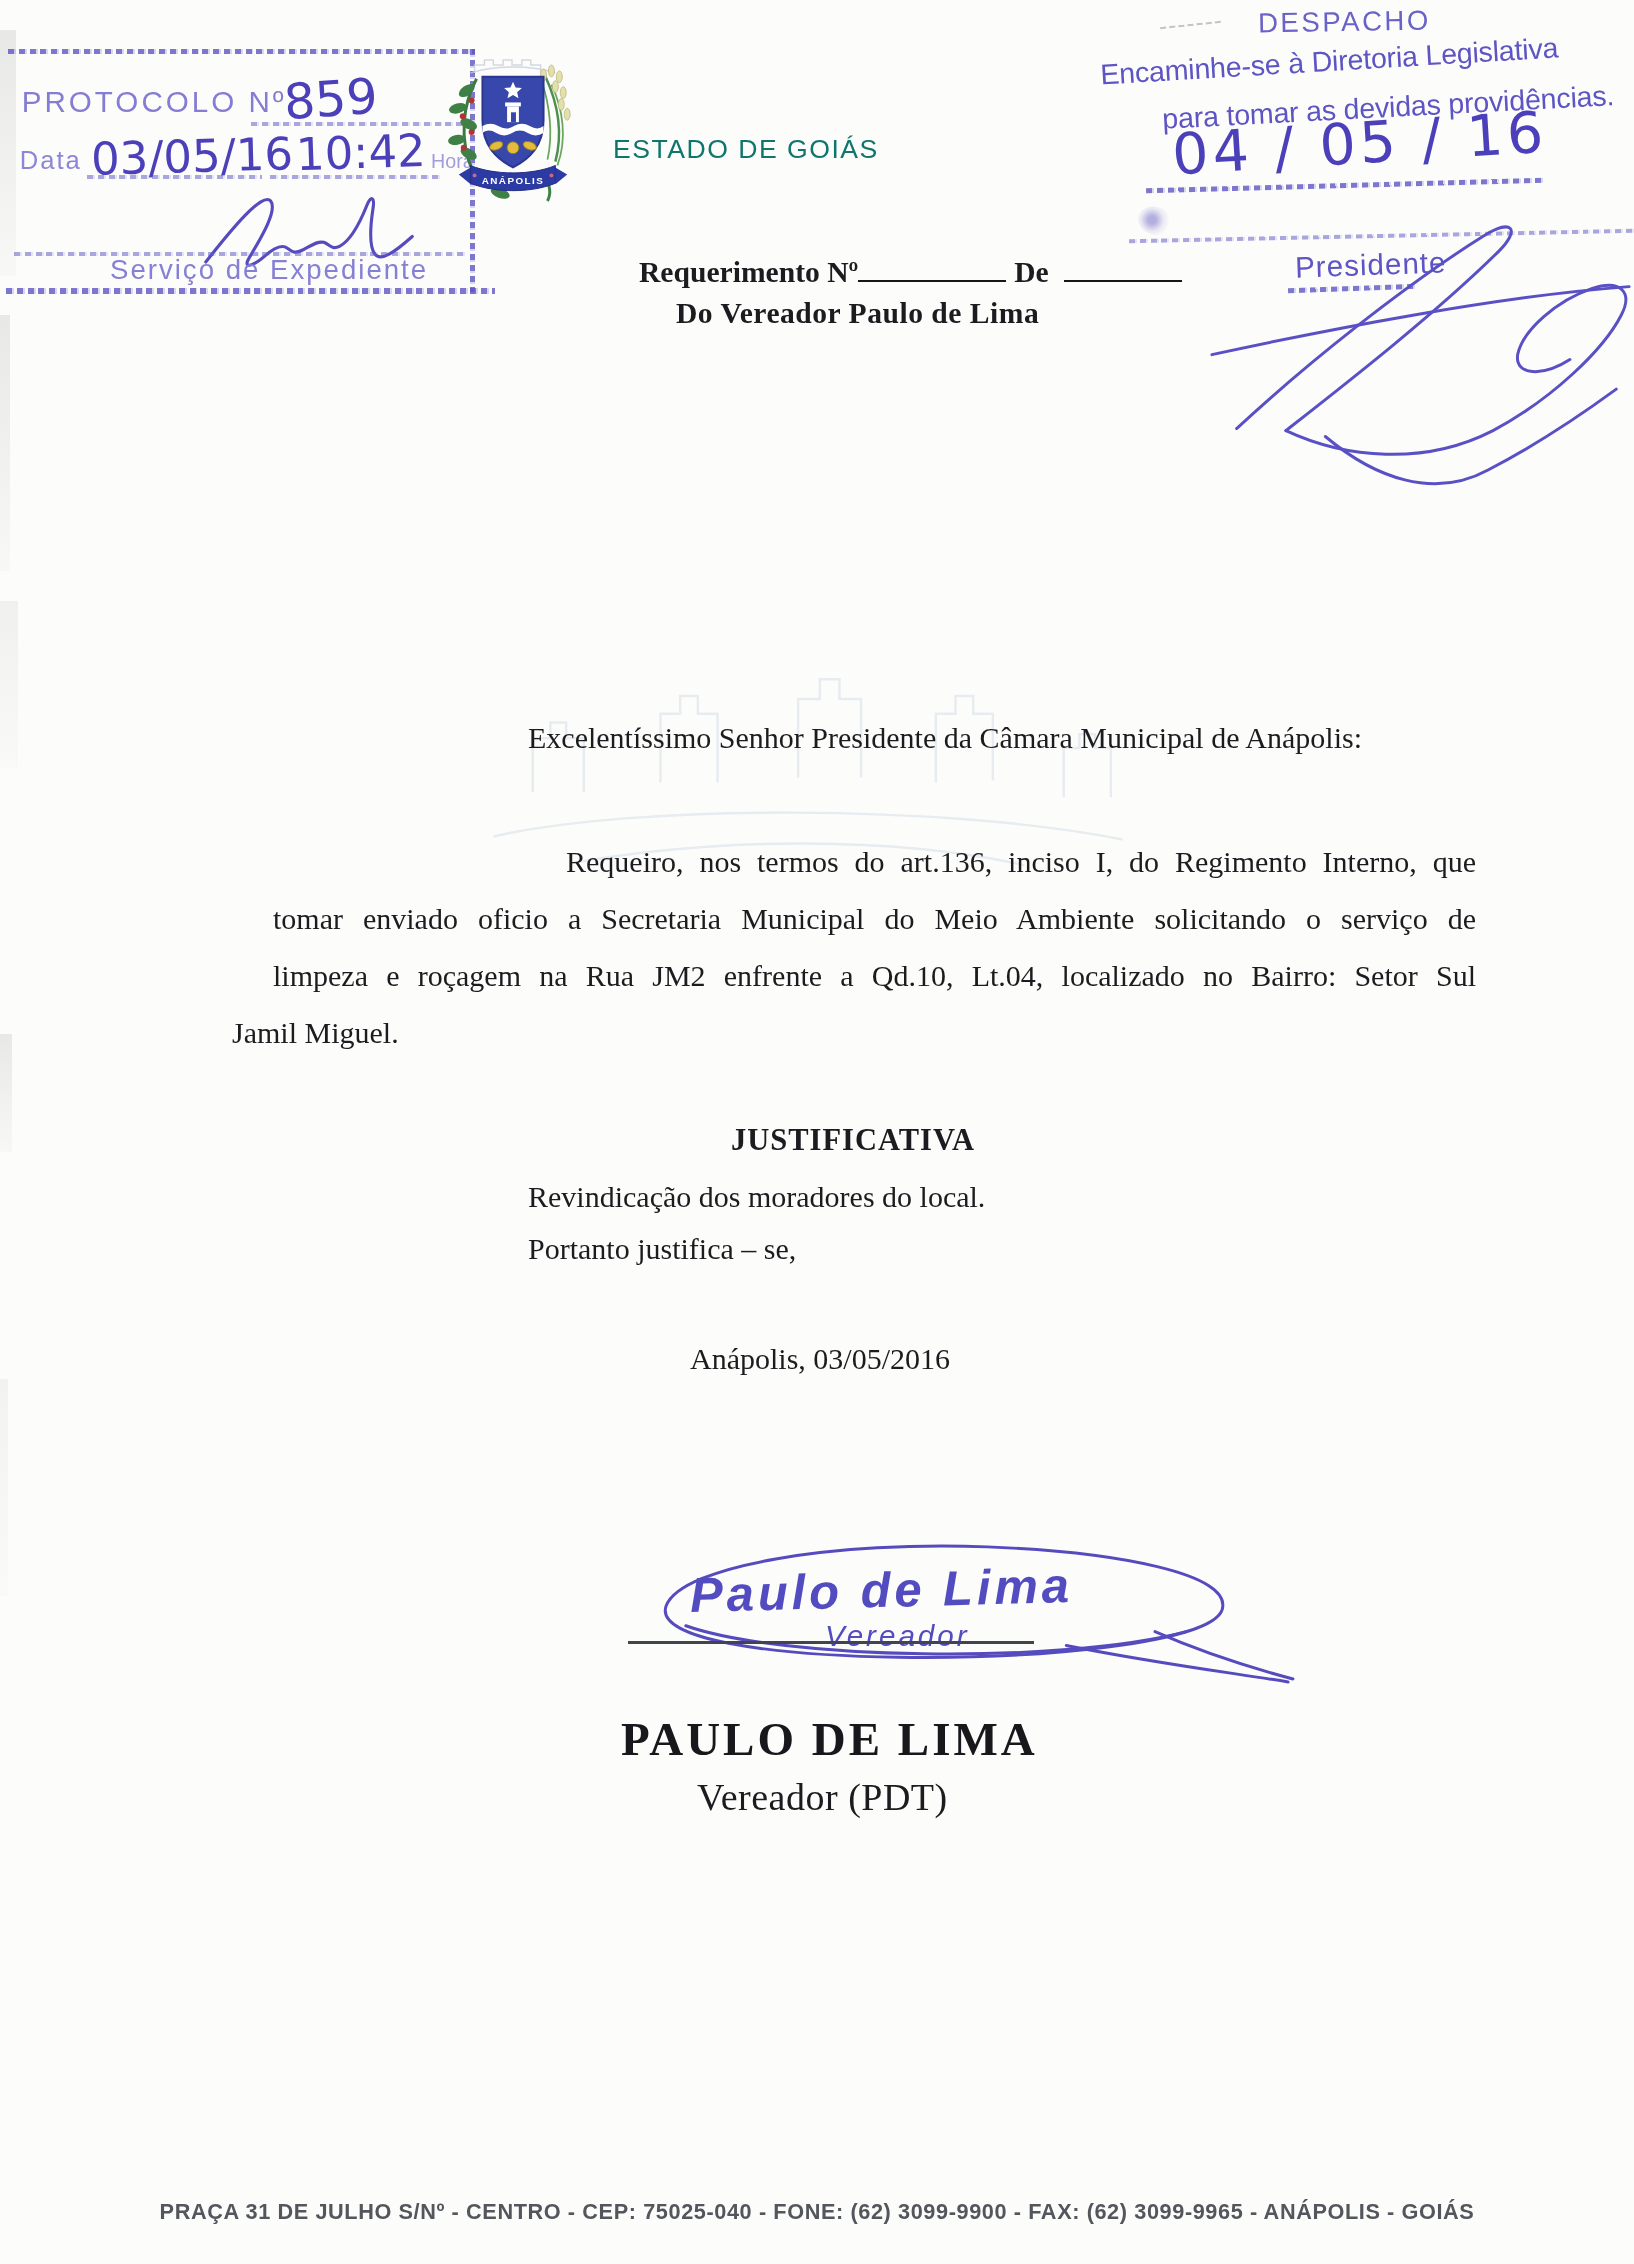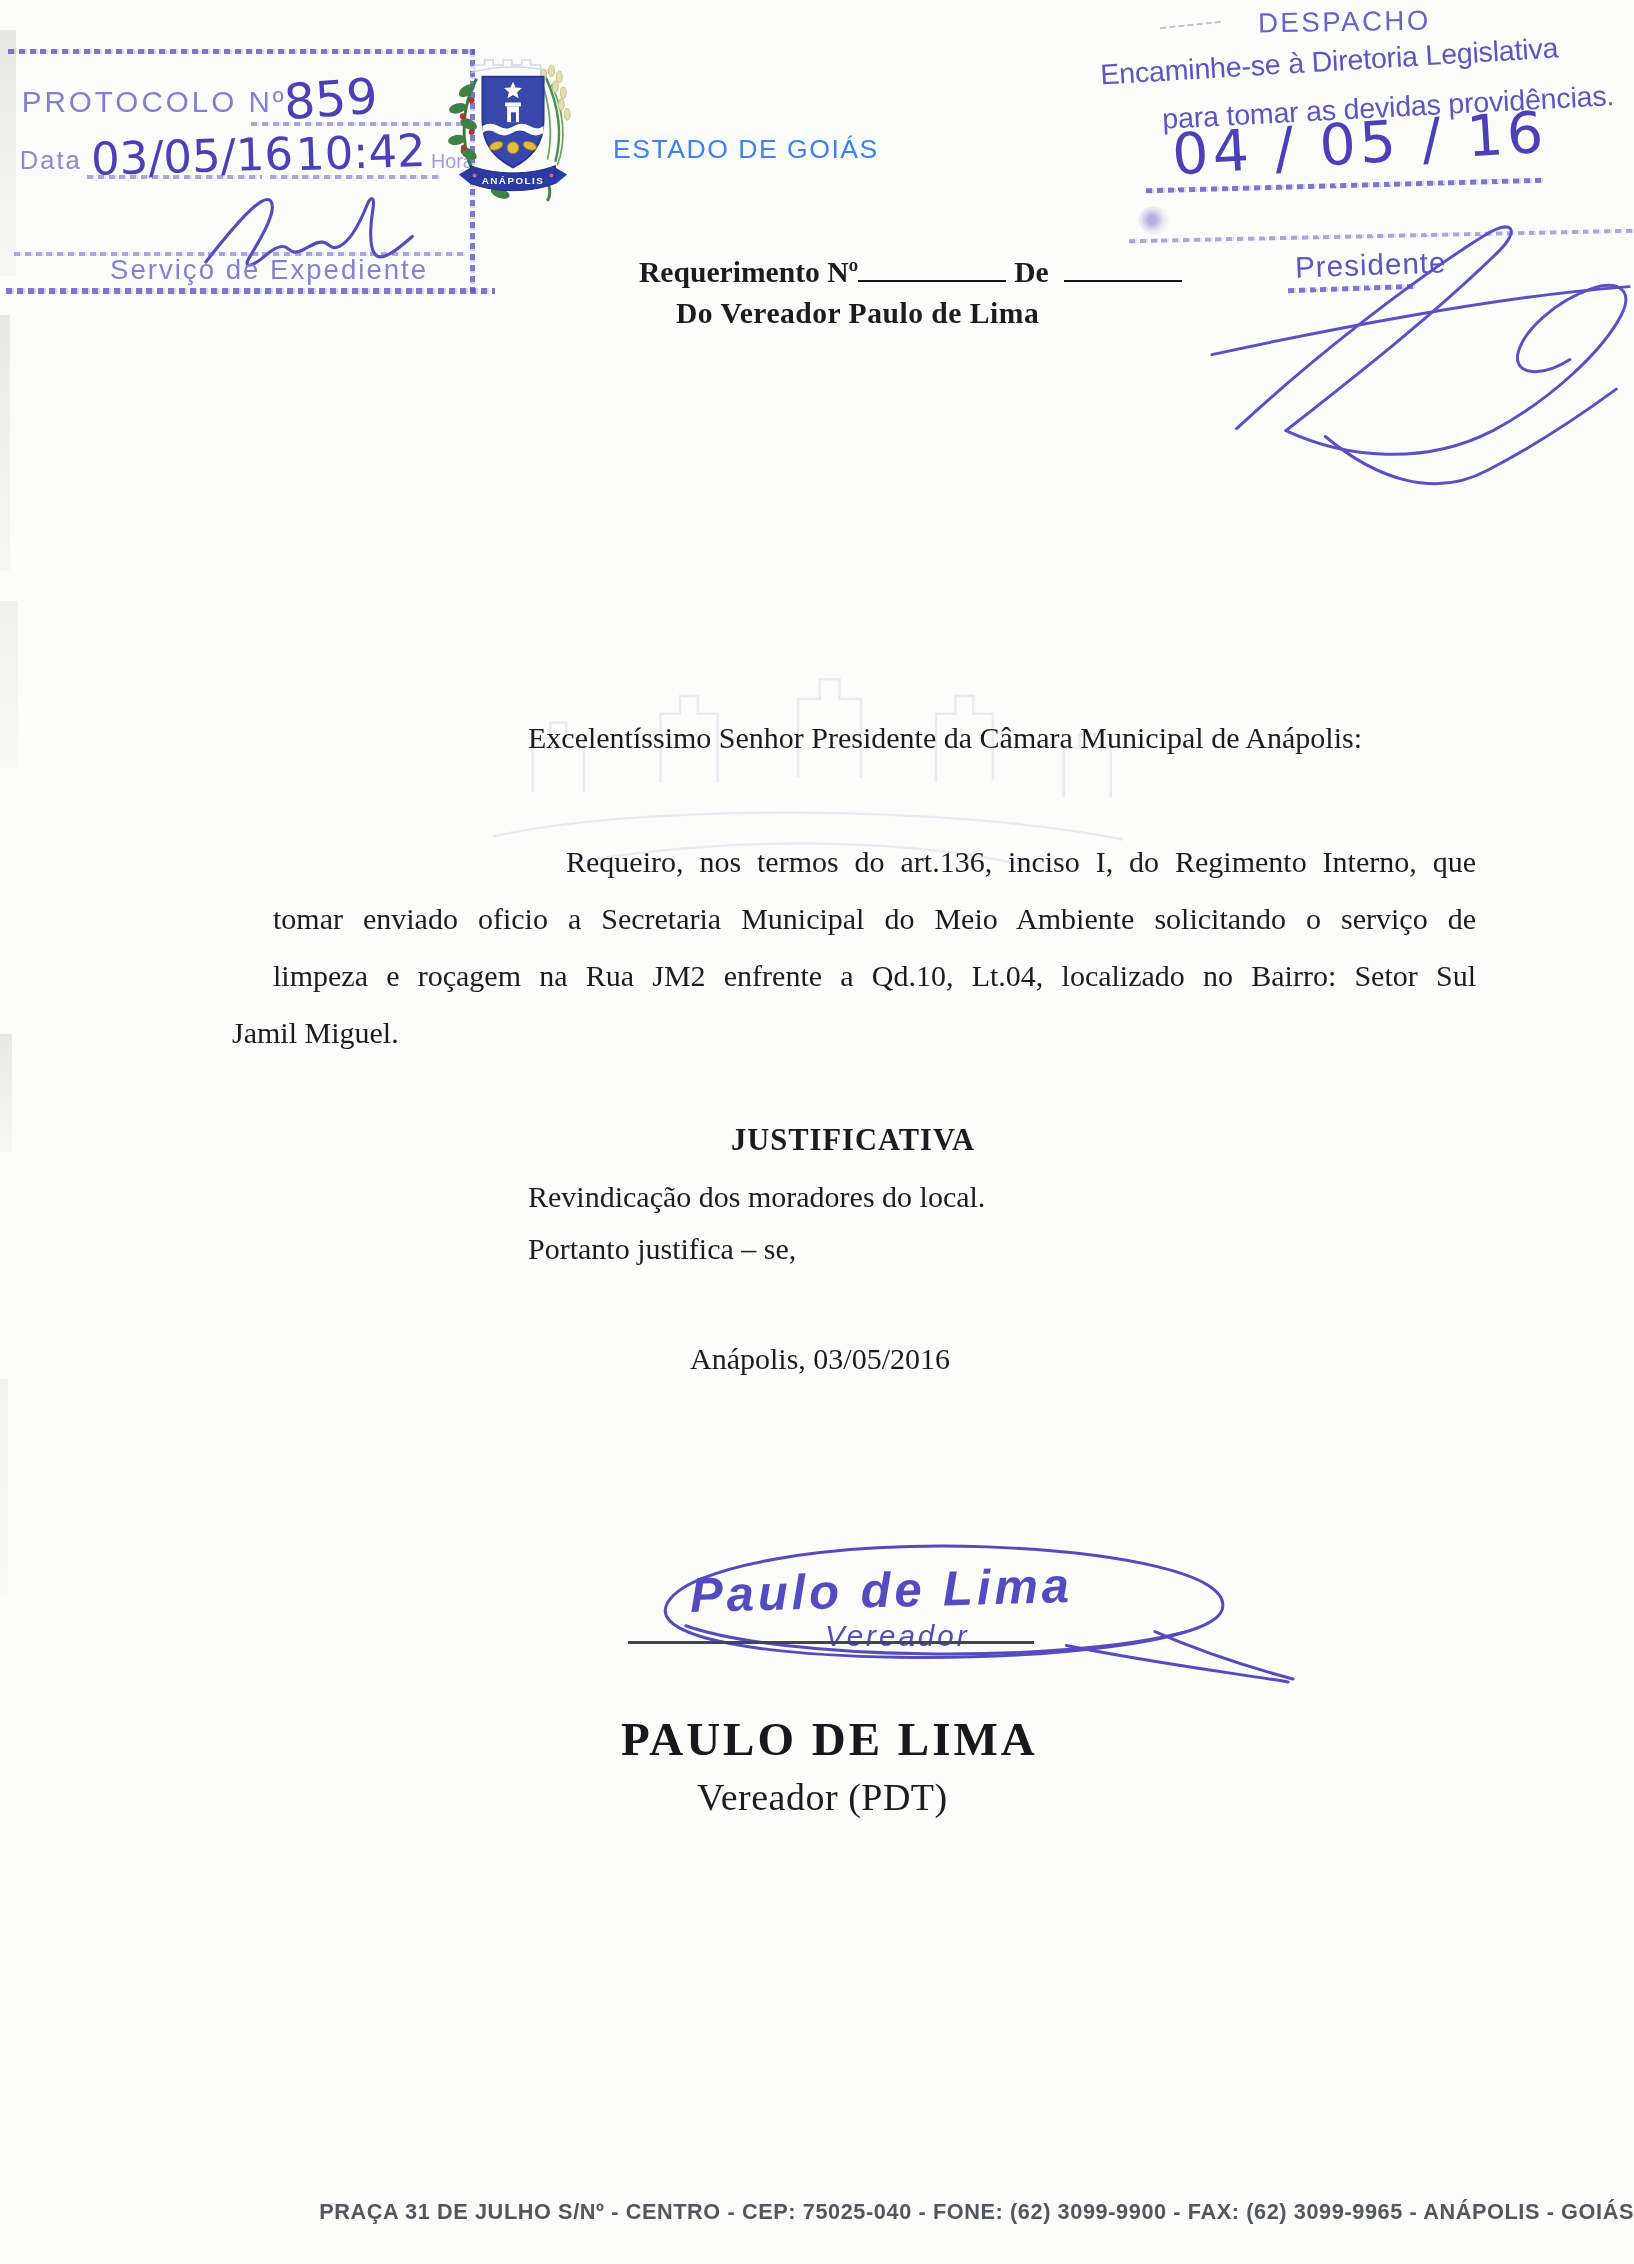--- a/index.html
+++ b/index.html
@@ -13,33 +13,33 @@
   .streak{position:absolute;left:0;background:linear-gradient(180deg,rgba(110,110,108,.14),rgba(110,110,108,.03));pointer-events:none;}
   
   .ink{color:#5d55c4;font-family:"Liberation Sans",sans-serif;}
   .ink.faded{color:#847dd3;}
   .hand{color:#4c40ba;font-family:"DejaVu Sans",sans-serif;}
   .hatch{position:absolute;height:4.9px;background:repeating-linear-gradient(90deg,rgba(93,85,196,.8) 0 5.9px,rgba(93,85,196,.22) 5.9px 7.9px,transparent 7.9px 10.8px);}
   .hatch.light{opacity:.65;height:3.9px;}
   .hatch.v{width:4.9px;background:repeating-linear-gradient(180deg,rgba(93,85,196,.8) 0 5.9px,rgba(93,85,196,.22) 5.9px 7.9px,transparent 7.9px 10.8px);}
   
   .org-title{font-family:"Liberation Sans",sans-serif;font-weight:bold;font-size:34px;letter-spacing:0.5px;color:#57585c;}
-  .org-sub{font-family:"Liberation Sans",sans-serif;font-size:26.6px;letter-spacing:1.5px;color:#3b82f6;}
+  .org-sub{font-family:"Liberation Sans",sans-serif;font-size:26.6px;letter-spacing:1.5px;color:#0f766e;}
   
   .serif30{font-size:30px;line-height:37px;}
   .reqline{font-weight:bold;font-size:29.6px;text-align:right;}
   .blank{display:inline-block;border-bottom:2.5px solid #15151a;height:25.6px;vertical-align:baseline;}
   .summary-line{font-weight:bold;font-size:30.5px;line-height:42px;}
   .body-block{width:1244px;font-size:30px;}
   .body-line{line-height:57px;white-space:nowrap;}
   .body-line.just{white-space:normal;text-align:justify;text-align-last:justify;margin-left:41px;}
   .just-title{font-weight:bold;font-size:30.5px;letter-spacing:1px;}
   .name-big{font-weight:bold;font-size:47px;letter-spacing:3px;color:#17171c;}
   .role-big{font-size:38px;letter-spacing:0.5px;}
-  .footer{font-family:"Liberation Sans",sans-serif;font-weight:bold;font-size:21.7px;letter-spacing:0.6px;color:#53565c;width:100%;text-align:right;}
+  .footer{font-family:"Liberation Sans",sans-serif;font-weight:bold;font-size:21.7px;letter-spacing:0.6px;color:#53565c;width:100%;text-align:center;}
   
   .stampname{font-family:"Liberation Sans",sans-serif;font-style:italic;font-weight:bold;font-size:49px;letter-spacing:3.9px;color:#534cc0;}
   .stamprole{font-family:"Liberation Sans",sans-serif;font-style:italic;font-size:29.6px;letter-spacing:3px;color:#534cc0;}
   svg{overflow:visible;}
 </style>
 </head>
 <body>
 
 <div class="page">
 

